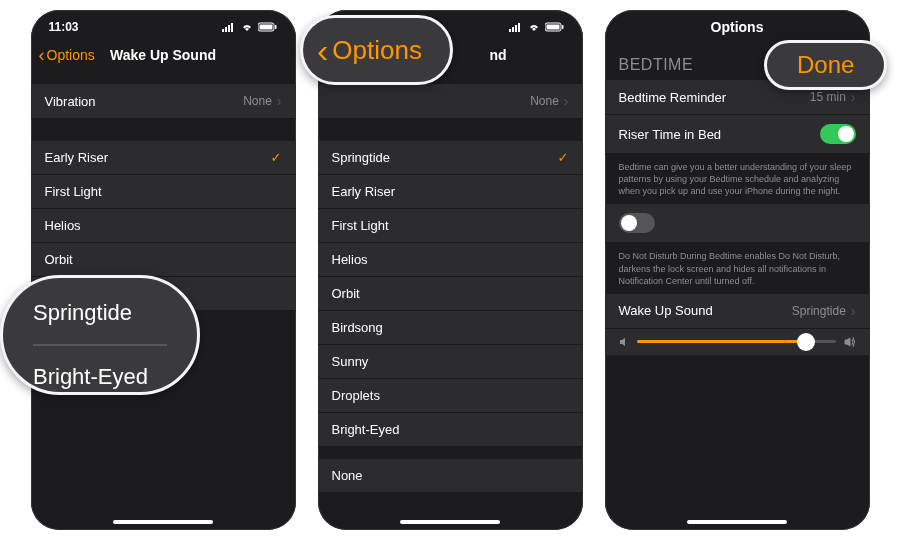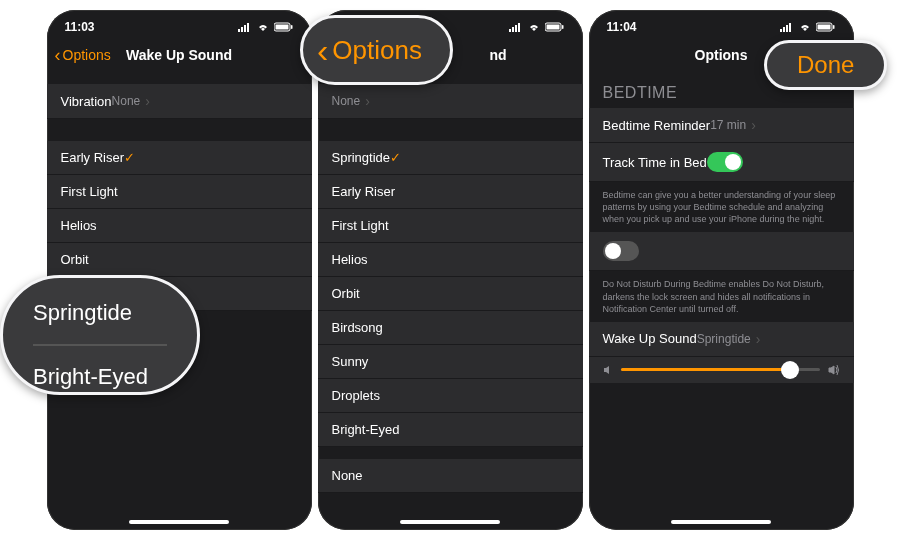--- a/index.html
+++ b/index.html
@@ -12,21 +12,21 @@
     --muted:#8e8e93;
     --green:#34c759;
   }
   *{box-sizing:border-box}
   body{
     margin:0;background:var(--bg);
     font-family:-apple-system,BlinkMacSystemFont,"Helvetica Neue",Arial,sans-serif;
     font-size:13px;color:var(--text);
     width:900px;height:540px;overflow:hidden;position:relative;
   }
-  .stage{display:flex;gap:6px;justify-content:center;align-items:flex-start;padding:10px 18px;}
+  .stage{display:flex;gap:22px;justify-content:center;align-items:flex-start;padding:10px 18px;}
   .phone{
     width:265px;height:520px;background:var(--phone-bg);
     border-radius:28px;position:relative;overflow:hidden;flex-shrink:0;
     box-shadow:0 0 0 1px #333 inset;
   }
   .statusbar{
     display:flex;justify-content:space-between;align-items:center;
     padding:10px 18px 4px;font-size:12px;font-weight:600;color:#fff;
   }
   .status-icons{display:flex;gap:4px;align-items:center}
@@ -35,21 +35,21 @@
     position:relative;height:34px;padding:0 8px;
   }
   .nav-back{
     position:absolute;left:8px;display:flex;align-items:center;gap:2px;
     color:var(--accent);font-size:14px;
   }
   .nav-title{color:#fff;font-size:14px;font-weight:600}
   .section-header{color:var(--muted);font-size:16px;text-transform:uppercase;padding:12px 14px 6px;letter-spacing:0.5px}
   .row{
     background:var(--row-bg);padding:9px 14px;
-    display:flex;align-items:center;justify-content:flex-start;
+    display:flex;align-items:center;justify-content:space-between;
     border-bottom:0.5px solid #1a1a1c;font-size:13px;color:#fff;
     min-height:20px;
   }
   .row .right{display:flex;align-items:center;gap:5px;color:var(--muted);font-size:12px}
   .chev{color:#555;font-size:14px}
   .check{color:var(--accent);font-size:13px}
   .sep{height:22px}
   .sep-sm{height:12px}
   .footer-text{color:var(--muted);font-size:9px;line-height:1.35;padding:7px 14px}
   .toggle{width:36px;height:20px;border-radius:10px;background:#555;position:relative;flex-shrink:0}
@@ -203,52 +203,33 @@
         <span>Bright-Eyed</span>
       </div>
     <div class="sep-sm"></div>
     <div class="row">
         <span>None</span>
       </div>
     <div class="home-ind"></div>
   </div>
 
   <div class="phone">
-    <div class="statusbar">
-      <span>11:04</span>
-      <span class="status-icons">
-        <svg width="14" height="10" viewBox="0 0 14 10">
-            <rect x="0" y="7" width="2" height="3" fill="#fff"></rect>
-            <rect x="3" y="5" width="2" height="5" fill="#fff"></rect>
-            <rect x="6" y="3" width="2" height="7" fill="#fff"></rect>
-            <rect x="9" y="1" width="2" height="9" fill="#fff"></rect>
-          </svg>
-        <svg width="14" height="10" viewBox="0 0 14 10">
-            <path d="M7 9 L5 7 Q7 5 9 7 Z M3 5 Q7 1 11 5 L9.5 6.5 Q7 4 4.5 6.5 Z" fill="#fff"></path>
-          </svg>
-        <svg width="20" height="10" viewBox="0 0 20 10">
-            <rect x="0" y="1" width="16" height="8" rx="2" fill="none" stroke="#fff" stroke-width="1"></rect>
-            <rect x="1.5" y="2.5" width="13" height="5" fill="#fff"></rect>
-            <rect x="17" y="3" width="1.5" height="4" rx="0.7" fill="#fff"></rect>
-          </svg>
-      </span>
-    </div>
     <div class="navbar">
       <span class="nav-title">Options</span>
     </div>
     <div class="section-header">BEDTIME</div>
     <div class="row">
       <span>Bedtime Reminder</span>
       <span class="right">
-          <span>17 min</span>
-          <span class="chev">›</span>
-        </span>
-    </div>
-    <div class="row">
-      <span>Track Time in Bed</span>
+          <span>15 min</span>
+          <span class="chev">›</span>
+        </span>
+    </div>
+    <div class="row">
+      <span>Riser Time in Bed</span>
       <span class="toggle on"></span>
     </div>
     <div class="footer-text">Bedtime can give you a better understanding of your sleep patterns by using your Bedtime schedule and analyzing when you pick up and use your iPhone during the night.</div>
     <div class="row">
       <span class="toggle"></span>
     </div>
     <div class="footer-text">Do Not Disturb During Bedtime enables Do Not Disturb, darkens the lock screen and hides all notifications in Notification Center until turned off.</div>
     <div class="row">
       <span>Wake Up Sound</span>
       <span class="right">

